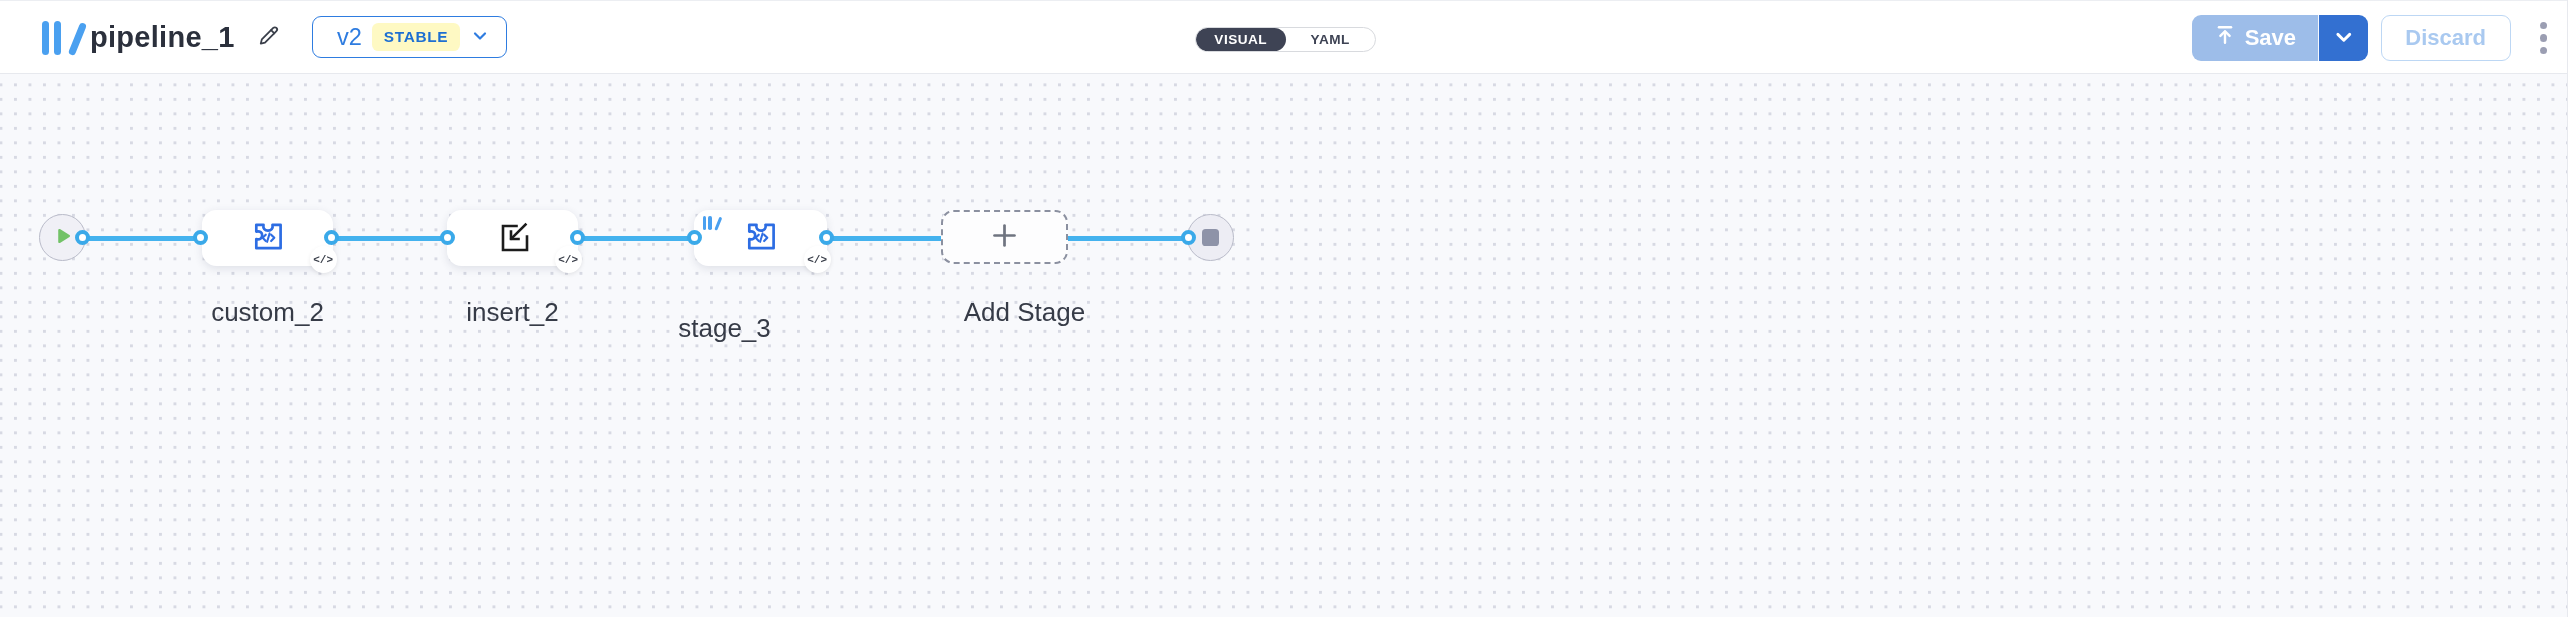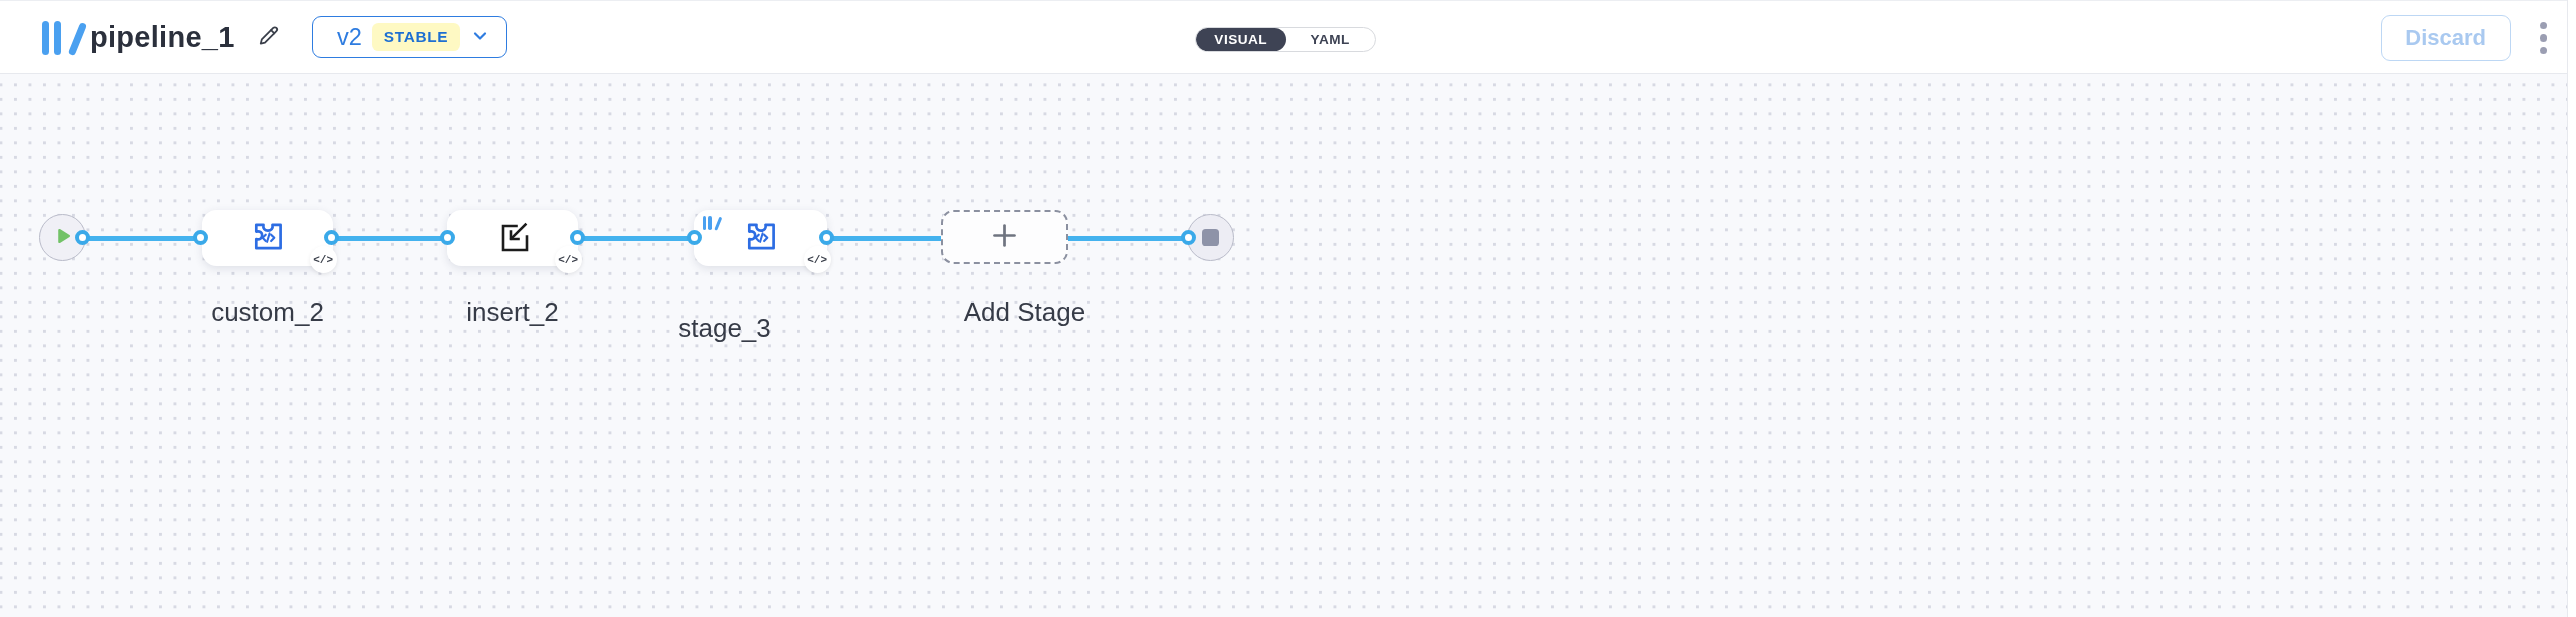--- a/index.html
+++ b/index.html
@@ -130,20 +130,39 @@
       </svg>
     </span>
   </button>
 
   <div class="view-toggle">
     <div class="toggle-seg active">VISUAL</div>
     <div class="toggle-seg">YAML</div>
   </div>
 
   <div class="header-right">
+    <div class="save-split">
+      <button class="save-main">
+        <span>
+          <svg width="22" height="22" viewBox="0 0 20 20" fill="none" stroke="#ffffff" stroke-width="2.2" stroke-linecap="round" stroke-linejoin="round">
+            <path d="M4.5 3 H15.5"></path>
+            <path d="M10 17 V7"></path>
+            <polyline points="5.8,10.8 10,6.6 14.2,10.8"></polyline>
+          </svg>
+        </span>
+        <span>Save</span>
+      </button>
+      <button class="save-caret">
+        <span>
+          <svg width="23.6" height="23.6" viewBox="0 0 24 24" fill="none" stroke="#ffffff" stroke-width="3" stroke-linecap="round" stroke-linejoin="round">
+            <polyline points="6,9.5 12,15.5 18,9.5"></polyline>
+          </svg>
+        </span>
+      </button>
+    </div>
     <button class="discard-btn">Discard</button>
     <button class="kebab-btn">
       <i></i>
       <i></i>
       <i></i>
     </button>
   </div>
 </div>
 
 <div class="right-strip"></div>

